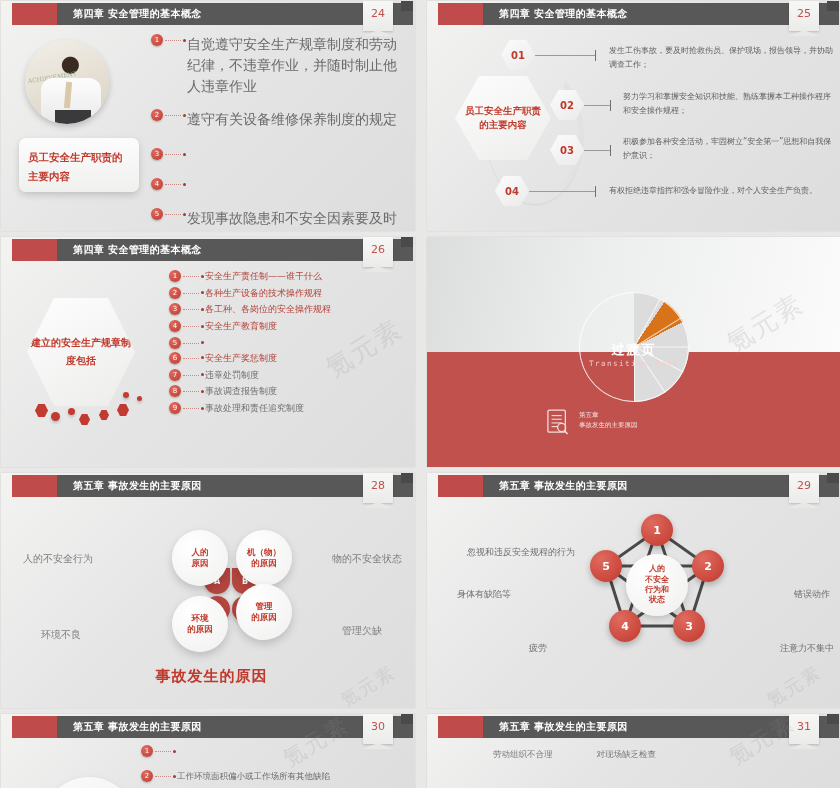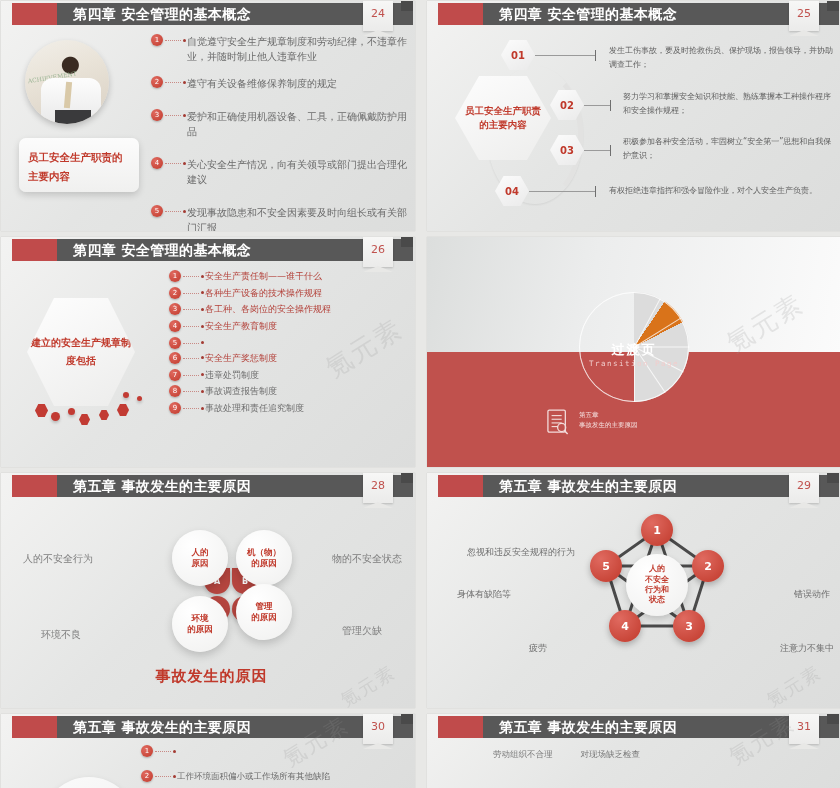--- a/index.html
+++ b/index.html
@@ -21,21 +21,21 @@
     position:relative;overflow:hidden;
     background:linear-gradient(135deg,#f3f3f2 0%,#e4e5e4 45%,#dcdddc 100%);
     box-shadow:0 0 1px rgba(0,0,0,.18);
   }
   
   .hdr{position:absolute;left:0;top:2px;height:22px;width:100%;}
   .hdr .redblk{position:absolute;left:11px;top:0;width:50px;height:22px;background:#c04b4b;}
   .hdr .greybar{position:absolute;left:56px;top:0;right:2px;height:22px;background:#585858;}
   .hdr .ttl{
     position:absolute;left:72px;top:0;height:22px;line-height:22px;
-    color:#fff;font-size:14px;font-weight:bold;letter-spacing:.4px;
+    color:#fff;font-size:10px;font-weight:bold;letter-spacing:.4px;
     white-space:nowrap;
   }
   .hdr .tag{
     position:absolute;right:22px;top:-2px;width:30px;height:30px;
     background:linear-gradient(180deg,#f7f7f6,#ebebea);
     box-shadow:0 1px 2px rgba(0,0,0,.18);
   }
   .hdr .tag:after{
     content:"";position:absolute;left:0;bottom:-5px;width:0;height:0;
     border-left:15px solid transparent;border-right:15px solid transparent;
@@ -101,21 +101,21 @@
   .bdash{
     flex:0 0 auto;width:24px;height:12px;position:relative;
   }
   .bdash:before{
     content:"";position:absolute;left:2px;top:6px;width:16px;border-top:1px dotted #c98a85;
   }
   .bdash:after{
     content:"";position:absolute;right:1px;top:4.5px;width:3px;height:3px;
     background:#a33b33;border-radius:50%;
   }
-  .btxt{flex:1 1 auto;color:#6b6b6b;font-size:10px;line-height:1.5;}
+  .btxt{flex:1 1 auto;color:#6b6b6b;font-size:14px;line-height:1.5;}
 
   
   .hexbig{
     position:absolute;left:18px;top:48px;width:96px;height:84px;
     background:linear-gradient(150deg,#fdfdfd,#ededec);
     clip-path:polygon(25% 0,75% 0,100% 50%,75% 100%,25% 100%,0 50%);
     box-shadow:0 4px 8px rgba(0,0,0,.14);
     display:flex;align-items:center;justify-content:center;text-align:center;
   }
   .hexbig span{color:#c0392b;font-size:9.5px;font-weight:bold;line-height:1.5;padding:0 6px;}
@@ -246,26 +246,24 @@
           <div class="btxt">自觉遵守安全生产规章制度和劳动纪律，不违章作业，并随时制止他人违章作业</div>
         </div>
         <div class="brow" style="margin-bottom:18px">
           <div class="bnum">2</div>
           <div class="bdash"></div>
           <div class="btxt">遵守有关设备维修保养制度的规定</div>
         </div>
         <div class="brow" style="margin-bottom:18px">
           <div class="bnum">3</div>
           <div class="bdash"></div>
-          <div class="btxt">爱护和正确使用机器设备、工具，正确佩戴防护用品</div>
         </div>
         <div class="brow" style="margin-bottom:18px">
           <div class="bnum">4</div>
           <div class="bdash"></div>
-          <div class="btxt">关心安全生产情况，向有关领导或部门提出合理化建议</div>
         </div>
         <div class="brow">
           <div class="bnum">5</div>
           <div class="bdash"></div>
           <div class="btxt">发现事故隐患和不安全因素要及时向组长或有关部门汇报</div>
         </div>
       </div>
     </div>
   </div>
 
@@ -531,18 +529,18 @@
       <div class="ttl">第五章  事故发生的主要原因</div>
       <div class="corner"></div>
       <div class="tag">
         <div class="tagnum">31</div>
       </div>
     </div>
     <div class="body">
       <div class="wm" style="top:-16px;right:40px;font-size:22px">氪元素</div>
       <div class="twocol">
         <div style="margin-left:56px">劳动组织不合理</div>
-        <div style="margin-left:28px">对现场缺乏检查</div>
+        <div style="margin-left:44px">对现场缺乏检查</div>
       </div>
     </div>
   </div>
 
 </div>
 
 </body></html>

